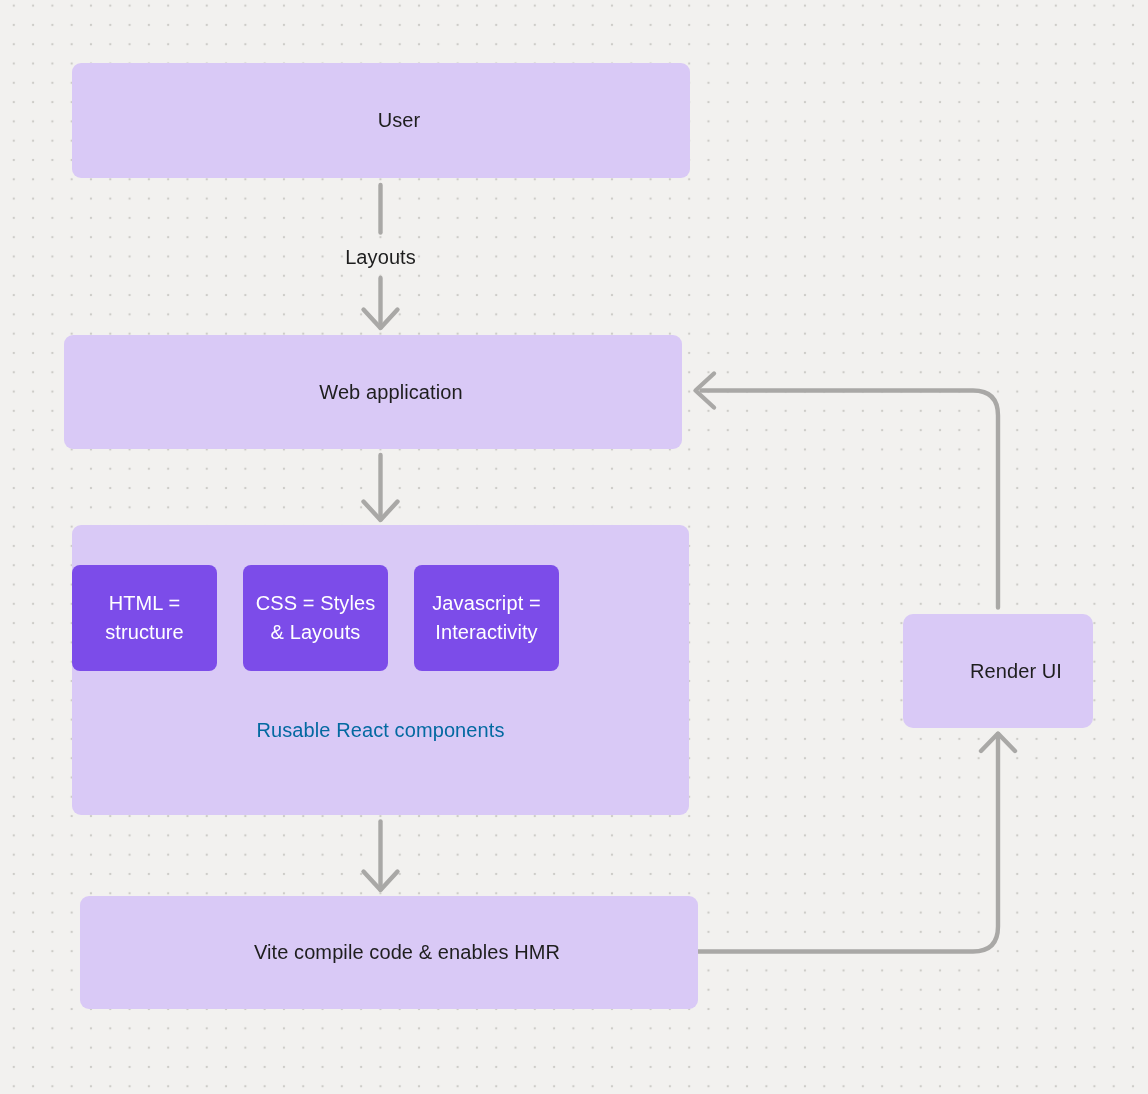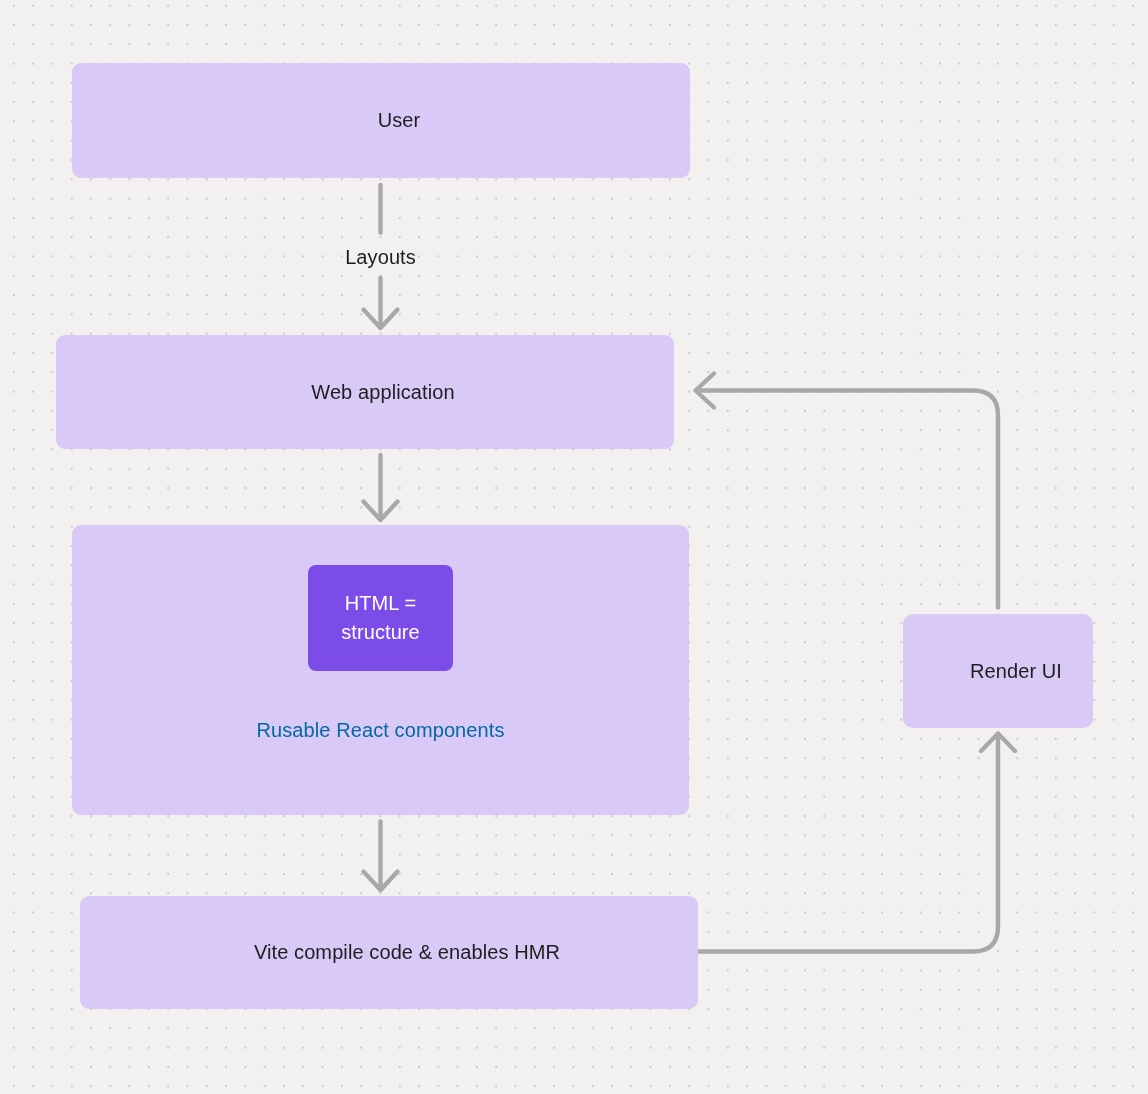--- a/index.html
+++ b/index.html
@@ -37,32 +37,31 @@
     box-sizing: border-box;
     border-radius: 9px;
     background: #d9c9f6;
     color: #1e1e1e;
     font-size: 20px;
     line-height: 29px;
     letter-spacing: 0.1px;
     padding-left: 36px;
   }
   .node-user            { left: 72px;  top: 63px;  width: 618px; height: 115px; }
-  .node-web-application { left: 56px;  top: 335px; width: 618px; height: 114px; }
+  .node-web-application { left: 64px;  top: 335px; width: 618px; height: 114px; }
   .node-group           { left: 72px;  top: 525px; width: 617px; height: 290px; display: block; }
   .node-vite            { left: 80px;  top: 896px; width: 618px; height: 113px; }
   .node-render-ui       { left: 903px; top: 614px; width: 190px; height: 114px; border-radius: 10px; text-align: right; }
 
   .group-row {
     position: absolute;
     left: 0;
     top: 40px;
     width: 100%;
     display: flex;
-    justify-content: center;
     gap: 26px;
   }
   .chip {
     width: 145px;
     height: 106px;
     border-radius: 8px;
     background: #7c4ce9;
     color: #ffffff;
     display: flex;
     align-items: center;
@@ -139,20 +138,26 @@
 
   <div class="node node-web-application">
     <span>Web application</span>
   </div>
 
   <div class="node node-group">
     <div class="group-row">
       <div class="chip">
         <span>HTML = structure</span>
       </div>
+      <div class="chip">
+        <span>CSS = Styles &amp; Layouts</span>
+      </div>
+      <div class="chip">
+        <span>Javascript = Interactivity</span>
+      </div>
     </div>
     <div class="group-caption">Rusable React components</div>
   </div>
 
   <div class="node node-vite">
     <span>Vite compile code &amp; enables HMR</span>
   </div>
 
   <div class="node node-render-ui">
     <span>Render UI</span>

